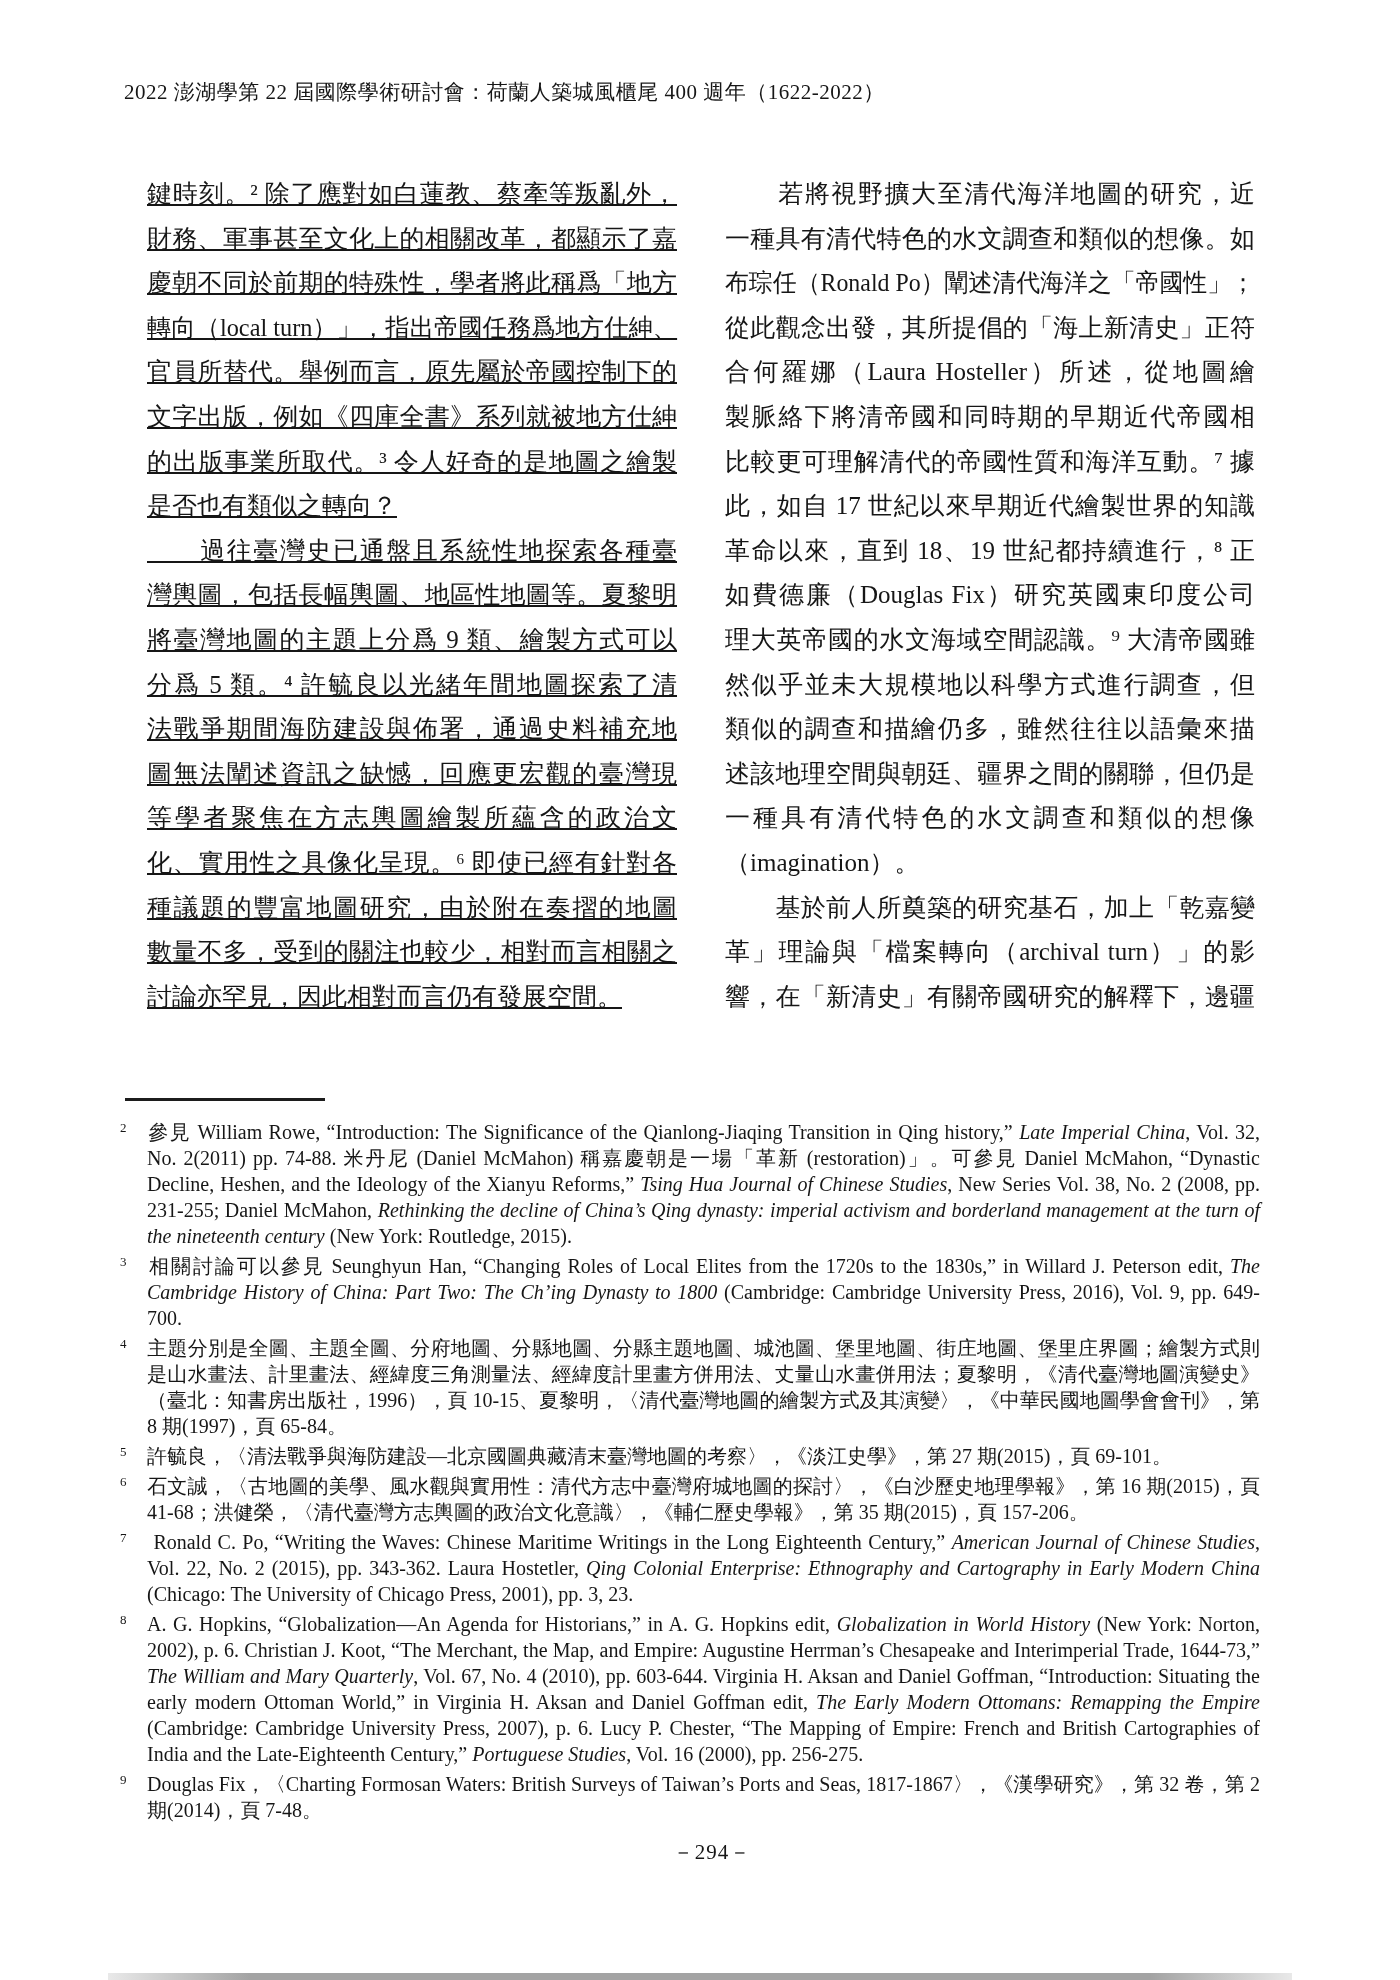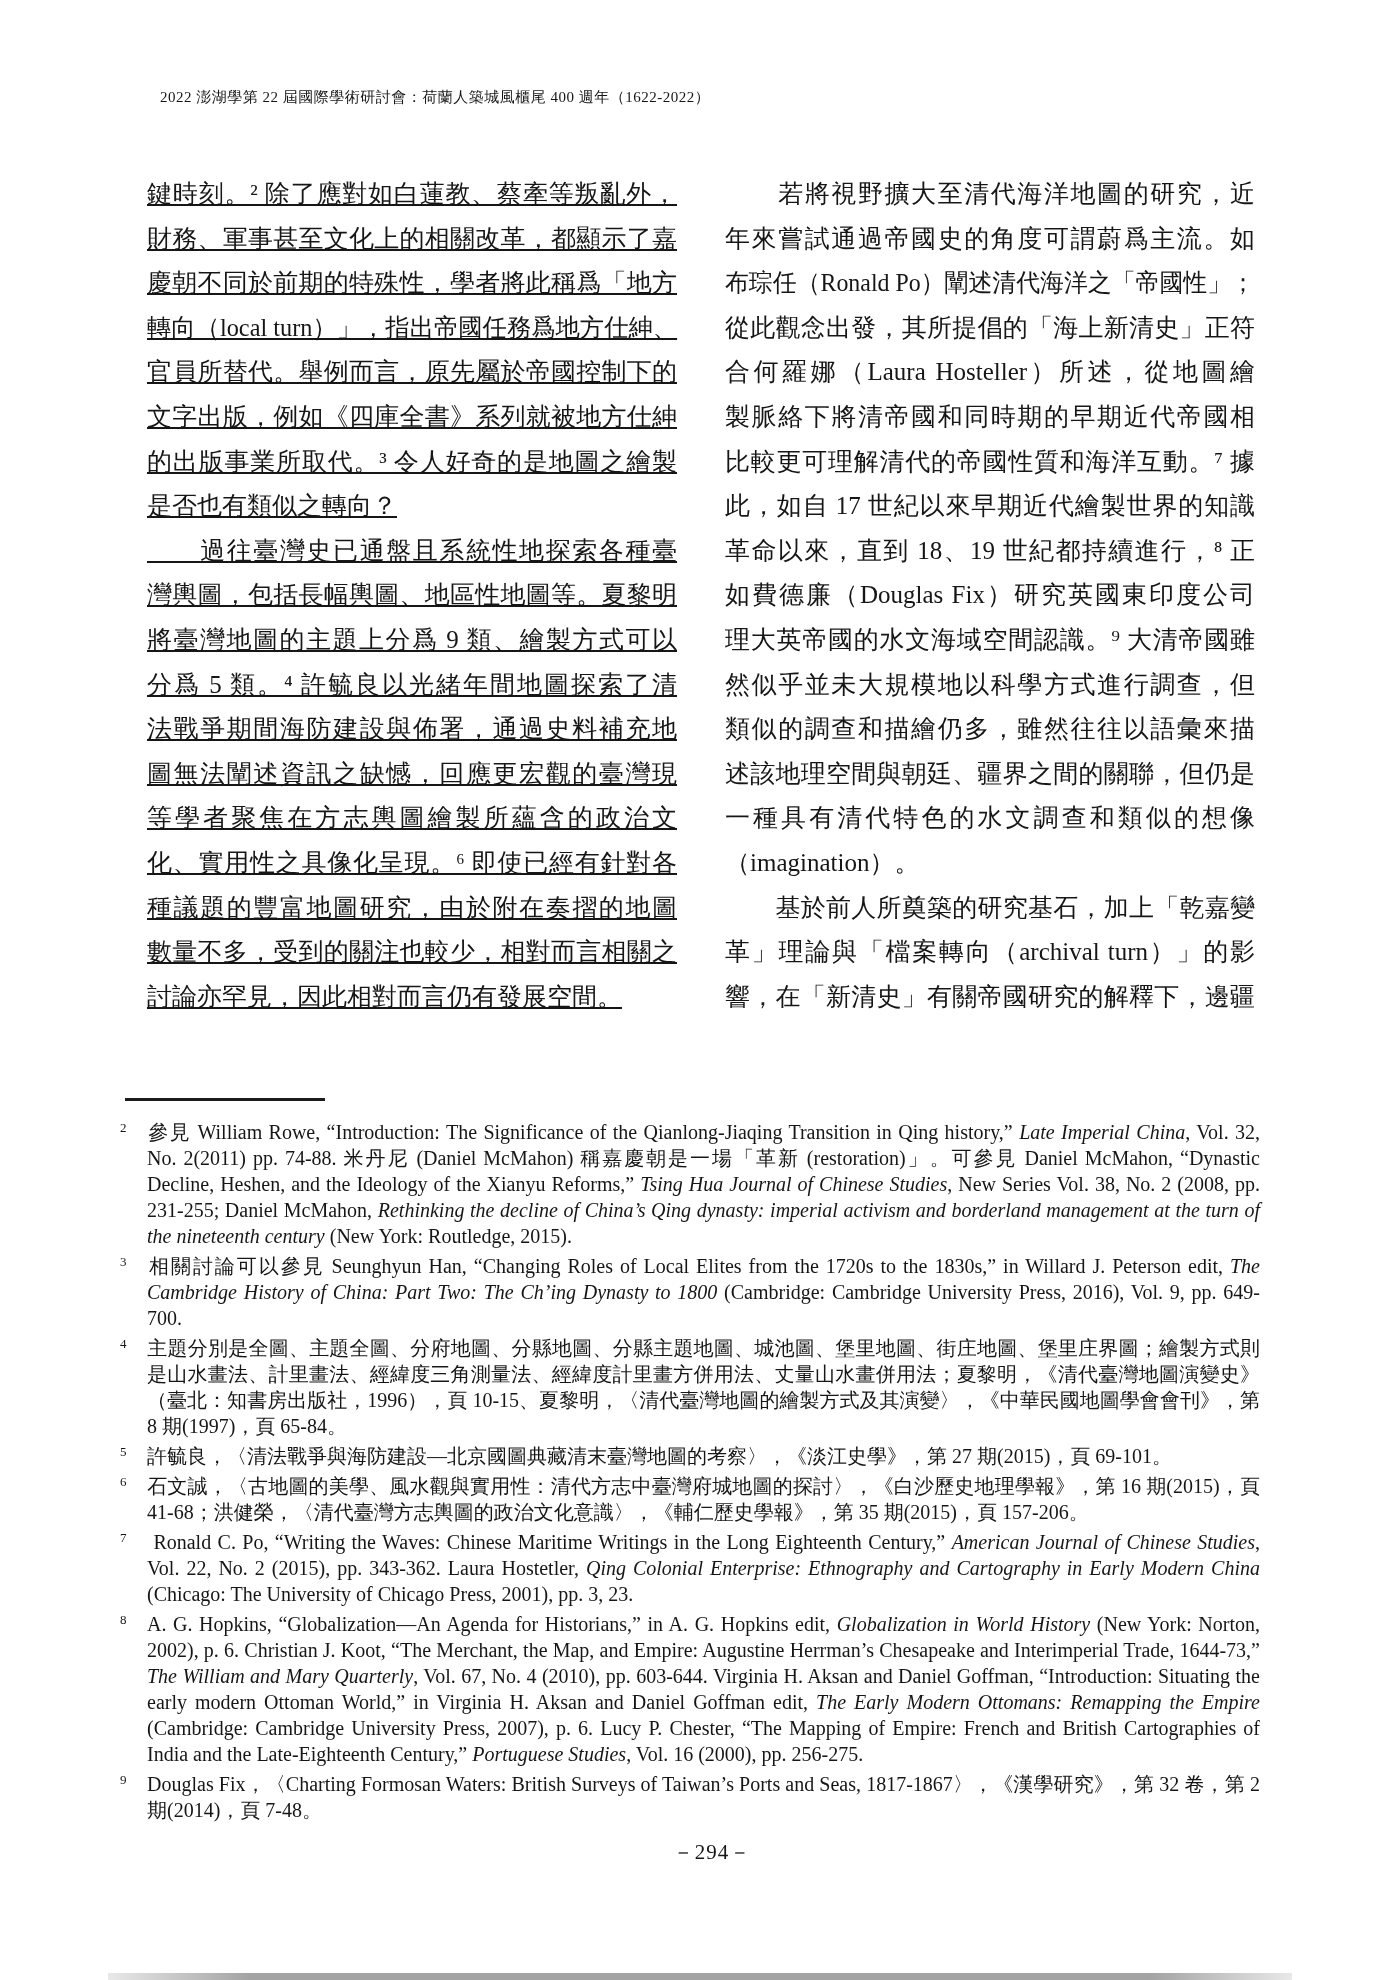--- a/index.html
+++ b/index.html
@@ -6,25 +6,24 @@
   body {
     width: 1400px; height: 1980px;
     background: #ffffff;
     position: relative;
     overflow: hidden;
     font-family: "Liberation Serif", "DejaVu Serif", serif;
     color: #161616;
   }
   .running-head {
     position: absolute;
-    left: 124px; top: 88px;
-    font-size: 15px;
+    left: 124px; top: 78px;
+    font-size: 21px;
     letter-spacing: 0.5px;
     white-space: nowrap;
-    margin-left: 36px;
   }
   .column {
     position: absolute;
     top: 172px;
     width: 530px;
   }
   #col-left  { left: 147px; text-decoration: underline; }
   #col-right { left: 725px; }
   .bodyline {
     height: 44.6px;
@@ -102,21 +101,21 @@
       <div class="bodyline fill">圖無法闡述資訊之缺憾，回應更宏觀的臺灣現</div>
       <div class="bodyline fill">等學者聚焦在方志輿圖繪製所蘊含的政治文</div>
       <div class="bodyline fill">化、實用性之具像化呈現。⁶ 即使已經有針對各</div>
       <div class="bodyline fill">種議題的豐富地圖研究，由於附在奏摺的地圖</div>
       <div class="bodyline fill">數量不多，受到的關注也較少，相對而言相關之</div>
       <div class="bodyline">討論亦罕見，因此相對而言仍有發展空間。</div>
     </div>
 
   <div class="column" id="col-right">
       <div class="bodyline fill">　　若將視野擴大至清代海洋地圖的研究，近</div>
-      <div class="bodyline fill">年來嘗試通過帝國史的角度可謂蔚爲主流。如</div>
+      <div class="bodyline fill">一種具有清代特色的水文調查和類似的想像。如</div>
       <div class="bodyline" style="transform: scaleX(0.954955);">布琮任（Ronald Po）闡述清代海洋之「帝國性」；</div>
       <div class="bodyline fill">從此觀念出發，其所提倡的「海上新清史」正符</div>
       <div class="bodyline fill">合何羅娜（Laura Hosteller）所述，從地圖繪</div>
       <div class="bodyline fill">製脈絡下將清帝國和同時期的早期近代帝國相</div>
       <div class="bodyline fill">比較更可理解清代的帝國性質和海洋互動。⁷ 據</div>
       <div class="bodyline fill">此，如自 17 世紀以來早期近代繪製世界的知識</div>
       <div class="bodyline fill">革命以來，直到 18、19 世紀都持續進行，⁸ 正</div>
       <div class="bodyline fill">如費德廉（Douglas Fix）研究英國東印度公司</div>
       <div class="bodyline fill">理大英帝國的水文海域空間認識。⁹ 大清帝國雖</div>
       <div class="bodyline fill">然似乎並未大規模地以科學方式進行調查，但</div>

